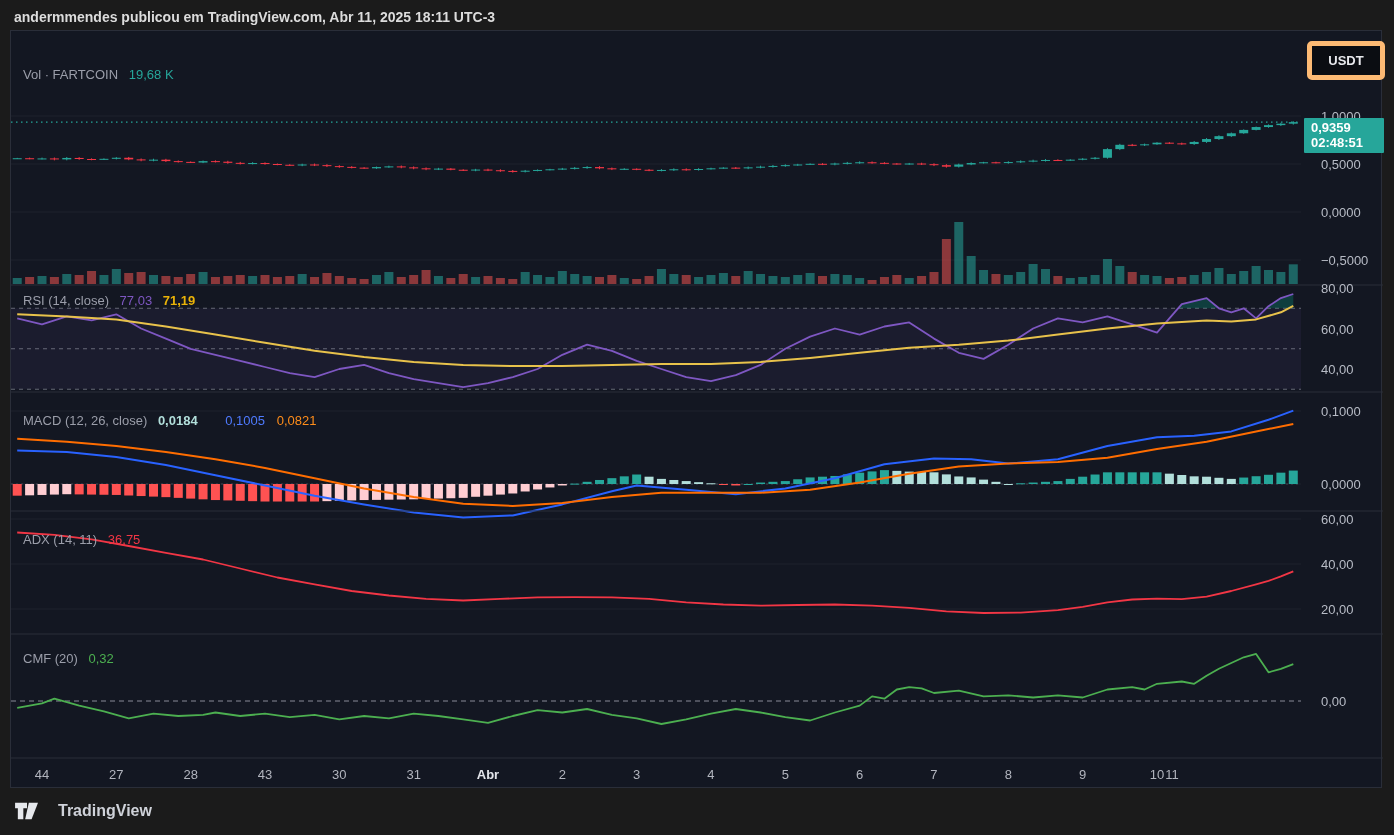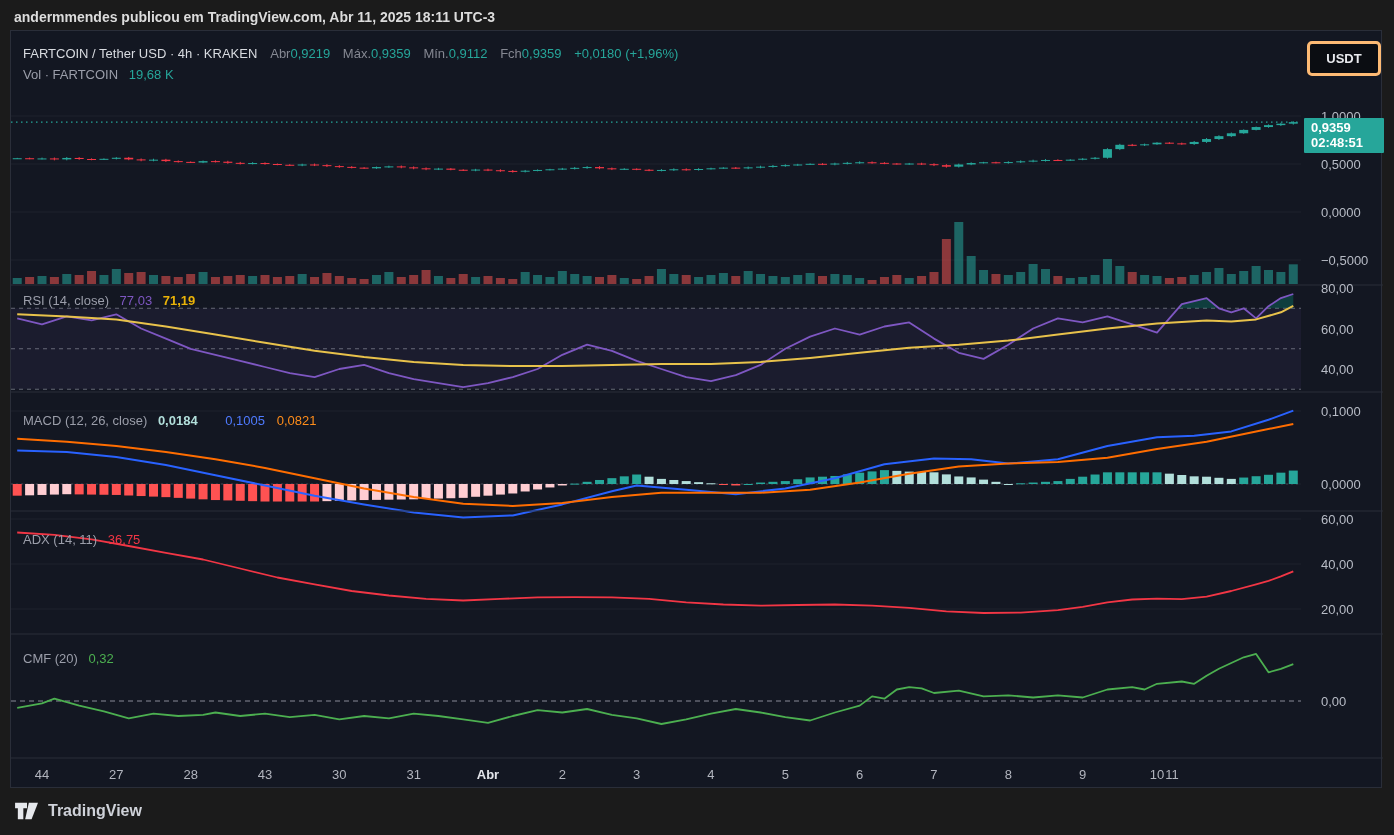--- a/index.html
+++ b/index.html
@@ -26,27 +26,27 @@
   .v-blue{color:#4f7bff;margin-right:8px;margin-top:12px;}
   .v-orange{color:#ff8d1a;}
   .v-red{color:#f23645;}
   .v-green{color:#4caf50;}
   .axis-label{position:absolute;left:1310px;transform:translateY(-50%);
     font-size:13px;color:#b8bcc6;z-index:2;white-space:nowrap;}
   .time-label{position:absolute;top:736px;transform:translateX(-50%);
     font-size:13px;color:#b2b5be;z-index:2;}
   .time-label.major{color:#e3e5ea;font-weight:700;}
   .usdt-btn{position:absolute;left:1296px;top:10px;width:68px;height:29px;
-    background:#0b0d12;border:3px solid #fdba74;border-radius:5px;z-index:6;
+    background:#0b0d12;border:5px solid #fdba74;border-radius:5px;z-index:6;
     color:#e8e9ed;font-size:13px;font-weight:700;text-align:center;line-height:29px;cursor:pointer;}
   .price-label{position:absolute;left:1293px;top:87px;width:80px;z-index:4;
     background:#26a69a;color:#ffffff;font-size:13px;font-weight:700;
     padding:2px 0 3px 7px;line-height:15px;box-sizing:border-box;border-radius:1px;}
   .footer{position:absolute;left:14px;top:800px;display:flex;align-items:center;z-index:5;}
-  .footer .brand{font-size:16px;font-weight:600;color:#cfd2d9;margin-left:8px;}
+  .footer .brand{font-size:16px;font-weight:600;color:#cfd2d9;margin-left:18px;}
   .tv-glyph{width:26px;height:22px;}
 </style>
 </head>
 <body>
 
 <div class="topbar">andermmendes publicou em TradingView.com, Abr 11, 2025 18:11 UTC-3</div>
 
 <div class="widget">
   <svg id="plot" width="1372" height="755">
       <line x1="0" y1="85" x2="1290" y2="85" stroke="#8c919f" stroke-opacity="0.09"></line>
@@ -489,28 +489,20 @@
       <polyline points="6.2,407.7 55.8,410.7 105.3,415.0 154.9,420.9 204.4,428.2 254.0,436.9 303.6,447.2 353.1,457.4 402.7,466.1 452.2,472.7 501.8,474.9 551.3,472.0 600.9,466.1 650.4,461.8 700.0,461.8 749.6,461.8 799.1,458.8 848.7,451.5 898.2,442.8 947.8,435.5 997.3,432.6 1046.9,431.1 1096.4,426.7 1146.0,418.0 1195.6,410.7 1245.1,400.4 1282.3,393.1" fill="none" stroke="#ff6d00" stroke-width="2" stroke-linejoin="round"></polyline>
       <polyline points="6.2,501.5 43.4,503.8 80.6,508.3 117.7,515.0 154.9,521.8 192.1,528.5 229.2,537.5 266.4,546.5 303.6,553.3 340.7,560.0 377.9,564.5 415.1,567.9 452.2,569.5 489.4,567.9 526.6,566.3 563.7,566.1 600.9,566.3 638.1,567.9 675.2,571.3 712.4,573.5 749.6,574.6 786.7,574.0 823.9,573.5 861.1,574.6 898.2,576.9 935.4,580.3 972.6,582.0 1009.7,581.6 1046.9,579.1 1071.7,575.8 1096.4,571.3 1121.2,568.5 1146.0,567.6 1170.8,568.1 1195.6,565.6 1220.3,560.0 1245.1,553.3 1257.5,549.9 1269.9,545.4 1282.3,540.3" fill="none" stroke="#f23645" stroke-width="1.8" stroke-linejoin="round"></polyline>
       <polyline points="6.2,676.9 31.0,672.3 43.4,667.7 68.2,674.6 92.9,680.4 117.7,687.3 142.5,682.6 167.3,685.0 192.1,683.8 204.4,681.5 229.2,685.0 254.0,682.6 278.8,686.1 303.6,683.8 328.3,688.4 353.1,685.0 377.9,687.3 402.7,682.6 427.4,685.0 452.2,688.4 477.0,691.9 501.8,685.0 526.6,679.2 551.3,681.5 576.1,678.0 600.9,683.8 625.7,687.3 650.4,693.0 675.2,688.4 700.0,682.6 724.8,678.0 749.6,681.5 774.3,686.1 799.1,689.5 823.9,681.5 848.7,674.6 861.1,665.4 873.4,667.7 885.8,658.5 898.2,656.2 910.6,657.4 923.0,662.0 947.8,659.6 972.6,665.4 997.3,664.3 1022.1,666.5 1046.9,664.3 1071.7,666.5 1096.4,658.5 1121.2,656.2 1133.6,658.5 1146.0,652.8 1170.8,650.5 1183.2,652.8 1195.6,644.7 1207.9,637.8 1220.3,632.0 1232.7,626.3 1245.1,622.9 1257.5,641.3 1269.9,637.8 1282.3,633.2" fill="none" stroke="#4caf50" stroke-width="1.8" stroke-linejoin="round"></polyline>
       <line x1="0" y1="254" x2="1372" y2="254" stroke="#2a2e39" stroke-width="1"></line>
       <line x1="0" y1="361" x2="1372" y2="361" stroke="#2a2e39" stroke-width="1"></line>
       <line x1="0" y1="480" x2="1372" y2="480" stroke="#2a2e39" stroke-width="1"></line>
       <line x1="0" y1="603" x2="1372" y2="603" stroke="#2a2e39" stroke-width="1"></line>
       <line x1="0" y1="727" x2="1372" y2="727" stroke="#2a2e39" stroke-width="1"></line>
     </svg>
 
-  <div class="legend-row" style="top:15px;">
-    <span class="sym">FARTCOIN / Tether USD · 4h · KRAKEN</span>
-    <span class="lab">Abr</span><span class="val">0,9219</span>
-    <span class="lab">Máx.</span><span class="val">0,9359</span>
-    <span class="lab">Mín.</span><span class="val">0,9112</span>
-    <span class="lab">Fch</span><span class="val">0,9359</span>
-    <span class="chg">+0,0180 (+1,96%)</span>
-  </div>
 
   <div class="legend-row" style="top:36px;">
     <span class="lab" style="color:#9b9eaa;">Vol · FARTCOIN</span>
     <span class="val" style="margin-left:7px;">19,68 K</span>
   </div>
 
   <div class="pane-label" style="top:262px;">
     <span class="lab">RSI (14, close)</span>
     <span class="v-purple">77,03</span>
     <span class="v-yellow">71,19</span>

